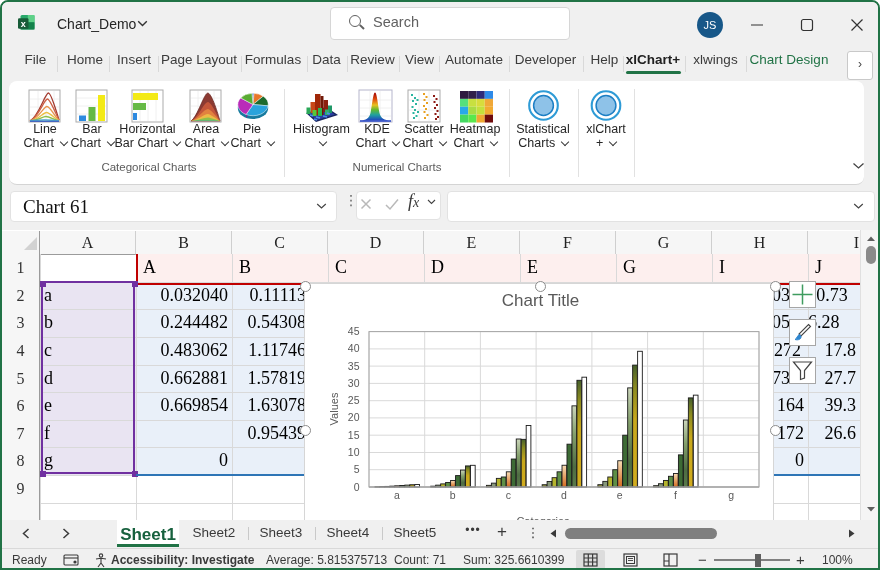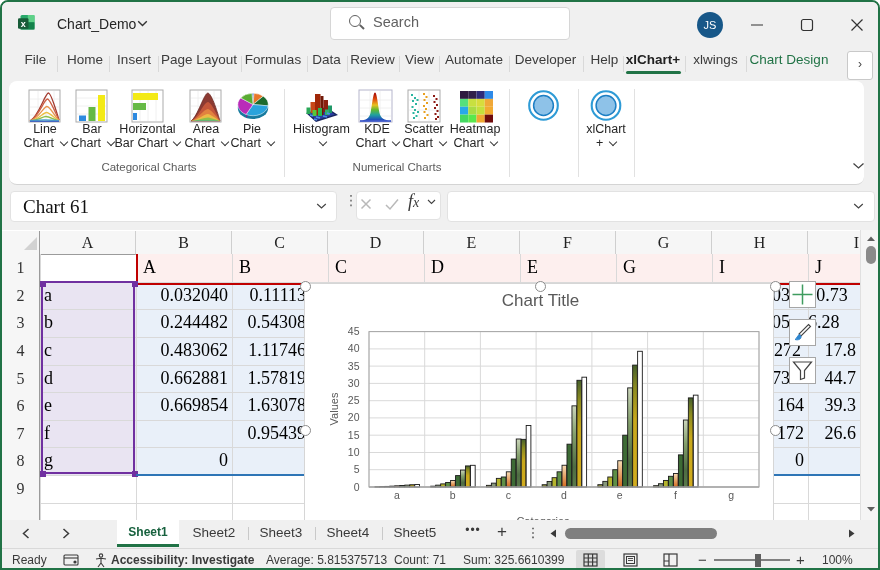--- a/index.html
+++ b/index.html
@@ -285,20 +285,21 @@
       </svg>
     <div class="blab" style="left:5px;top:40.5px;width:62px">Line<br>Chart <span class="chev"></span></div>
     <div class="blab" style="left:52px;top:40.5px;width:62px">Bar<br>Chart <span class="chev"></span></div>
     <div class="blab" style="left:96px;top:40.5px;width:85px">Horizontal<br>Bar Chart <span class="chev"></span></div>
     <div class="blab" style="left:166px;top:40.5px;width:62px">Area<br>Chart <span class="chev"></span></div>
     <div class="blab" style="left:212px;top:40.5px;width:62px">Pie<br>Chart <span class="chev"></span></div>
     <div class="blab" style="left:270px;top:40.5px;width:85px">Histogram<br><span class="chev"></span></div>
     <div class="blab" style="left:337px;top:40.5px;width:62px">KDE<br>Chart <span class="chev"></span></div>
     <div class="blab" style="left:384px;top:40.5px;width:62px">Scatter<br>Chart <span class="chev"></span></div>
     <div class="blab" style="left:430px;top:40.5px;width:72px">Heatmap<br>Chart <span class="chev"></span></div>
+    <div class="blab" style="left:499px;top:40.5px;width:70px">Statistical<br>Charts <span class="chev"></span></div>
     <div class="blab" style="left:567px;top:40.5px;width:60px">xlChart<br>+ <span class="chev"></span></div>
     <div class="gsep" style="left:275px"></div>
     <div class="gsep" style="left:500px"></div>
     <div class="gsep" style="left:569px"></div>
     <div class="gsep" style="left:625px"></div>
     <div class="glab" style="left:303px;top:80px;width:170px">Numerical Charts</div>
     <div class="glab" style="left:55px;top:80px;width:170px">Categorical Charts</div>
     <svg class="abs" style="left:843px;top:81px" width="13" height="8" viewBox="0 0 13 8">
         <path d="M1.5 1.5 L6.5 6 L11.5 1.5" stroke="#444" stroke-width="1.3" fill="none"></path>
       </svg>
@@ -399,21 +400,21 @@
     <div class="cell" style="left:134px;width:92px;top:217.4px;height:27.63px;line-height:27.63px;text-align:right">0</div>
     <div class="cell" style="left:230px;width:92px;top:51.6px;height:27.63px;line-height:27.63px;text-align:right">0.1111365</div>
     <div class="cell" style="left:230px;width:92px;top:79.3px;height:27.63px;line-height:27.63px;text-align:right">0.5430876</div>
     <div class="cell" style="left:230px;width:92px;top:106.9px;height:27.63px;line-height:27.63px;text-align:right">1.1174640</div>
     <div class="cell" style="left:230px;width:92px;top:134.5px;height:27.63px;line-height:27.63px;text-align:right">1.5781905</div>
     <div class="cell" style="left:230px;width:92px;top:162.2px;height:27.63px;line-height:27.63px;text-align:right">1.6307853</div>
     <div class="cell" style="left:230px;width:92px;top:189.8px;height:27.63px;line-height:27.63px;text-align:right">0.9543921</div>
                                 <div class="cell" style="left:806px;width:48px;top:51.6px;height:27.63px;line-height:27.63px;text-align:center">0.73</div>
     <div class="cell" style="left:806px;width:48px;top:79.3px;height:27.63px;line-height:27.63px;text-align:left">6.28</div>
     <div class="cell" style="left:806px;width:48px;top:106.9px;height:27.63px;line-height:27.63px;text-align:right">17.8</div>
-    <div class="cell" style="left:806px;width:48px;top:134.5px;height:27.63px;line-height:27.63px;text-align:right">44.7</div>
+    <div class="cell" style="left:806px;width:48px;top:134.5px;height:27.63px;line-height:27.63px;text-align:right">27.7</div>
     <div class="cell" style="left:806px;width:48px;top:162.2px;height:27.63px;line-height:27.63px;text-align:right">39.3</div>
     <div class="cell" style="left:806px;width:48px;top:189.8px;height:27.63px;line-height:27.63px;text-align:right">26.6</div>
     <div class="cell" style="left:770px;top:51.6px;height:27.63px;line-height:27.63px">03</div>
       <div class="cell" style="left:770px;top:79.3px;height:27.63px;line-height:27.63px">05</div>
       <div class="cell" style="left:772px;top:106.9px;height:27.63px;line-height:27.63px">272</div>
       <div class="cell" style="left:770px;top:134.5px;height:27.63px;line-height:27.63px">73</div>
       <div class="cell" style="left:775px;top:162.2px;height:27.63px;line-height:27.63px">164</div>
       <div class="cell" style="left:775px;top:189.8px;height:27.63px;line-height:27.63px">172</div>
       <div class="cell" style="left:793px;top:217.4px;height:27.63px;line-height:27.63px">0</div>
       <div class="abs" style="left:134px;top:24.0px;width:2px;height:27.63px;background:#c00000"></div>
@@ -570,21 +571,21 @@
 
   <div id="sheetbar" class="abs">
       <svg class="abs" style="left:18px;top:7px" width="12" height="13">
         <path d="M8.5 2 L3.5 6.5 L8.5 11" stroke="#3a3a3a" stroke-width="1.5" fill="none"></path>
       </svg>
       <svg class="abs" style="left:58px;top:7px" width="12" height="13">
         <path d="M3.5 2 L8.5 6.5 L3.5 11" stroke="#3a3a3a" stroke-width="1.5" fill="none"></path>
       </svg>
       <div class="abs" style="left:115px;top:0;width:62px;height:27px;background:#fff"></div>
       <div class="abs" style="left:115px;top:24px;width:62px;height:3px;background:#217346"></div>
-      <div class="abs" style="left:115px;top:5px;width:62px;text-align:center;font-size:12px;font-weight:bold;color:#17613e">Sheet1</div>
+      <div class="abs" style="left:115px;top:5px;width:62px;text-align:center;font-size:17px;font-weight:bold;color:#17613e">Sheet1</div>
       <div class="abs" style="left:178px;top:5px;width:68px;text-align:center;font-size:13.5px;color:#3a3a3a">Sheet2</div>
       <div class="abs" style="left:245px;top:5px;width:68px;text-align:center;font-size:13.5px;color:#3a3a3a">Sheet3</div>
       <div class="abs" style="left:312px;top:5px;width:68px;text-align:center;font-size:13.5px;color:#3a3a3a">Sheet4</div>
       <div class="abs" style="left:379px;top:5px;width:68px;text-align:center;font-size:13.5px;color:#3a3a3a">Sheet5</div>
       <div class="abs" style="left:246px;top:7px;width:1px;height:13px;background:#c9c9c9"></div>
       <div class="abs" style="left:313px;top:7px;width:1px;height:13px;background:#c9c9c9"></div>
       <div class="abs" style="left:380px;top:7px;width:1px;height:13px;background:#c9c9c9"></div>
       <div class="abs" style="left:456px;top:3px;width:30px;text-align:center;font-size:12px;color:#3a3a3a;letter-spacing:1px">•••</div>
       <div class="abs" style="left:489px;top:2px;width:22px;text-align:center;font-size:17px;color:#3a3a3a;font-weight:400">+</div>
       <div class="abs" style="left:524px;top:5px;width:14px;text-align:center;font-size:13px;color:#3a3a3a">⋮</div>

